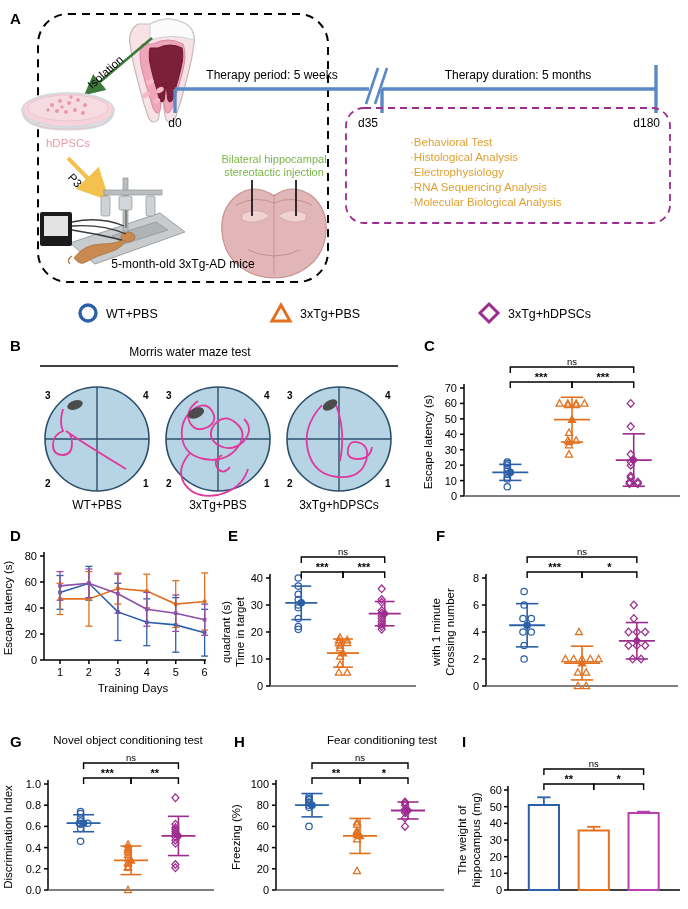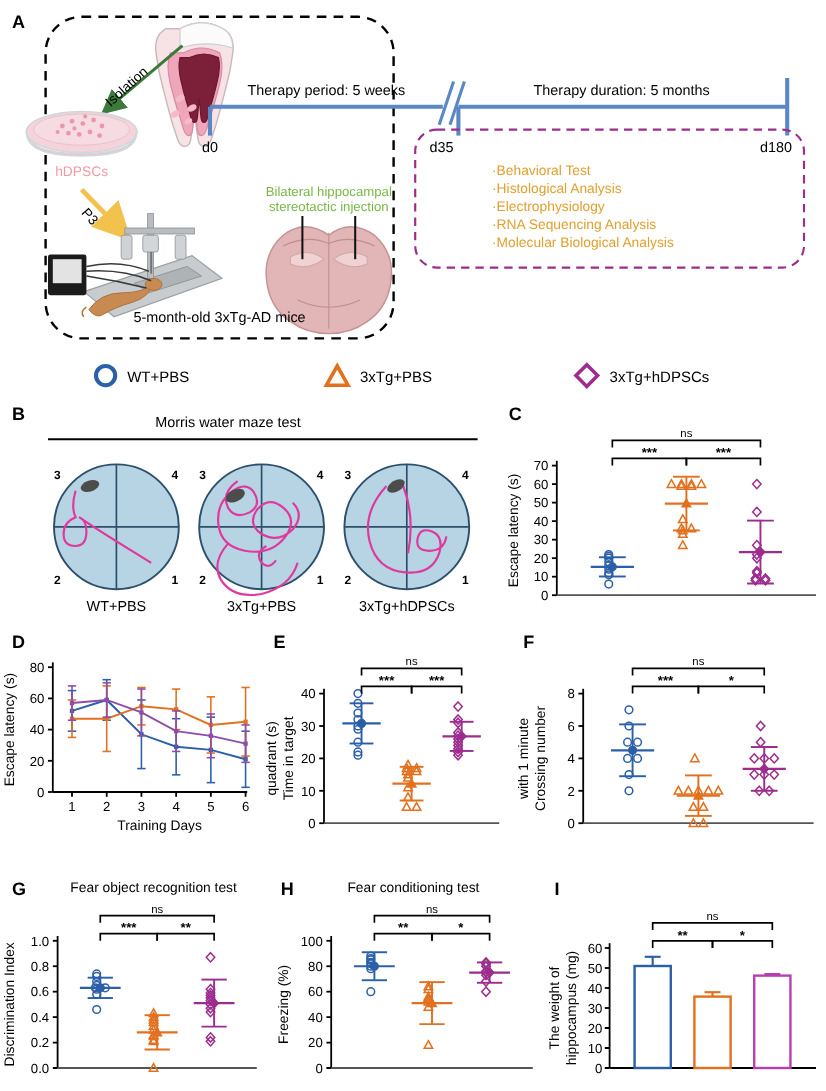--- a/index.html
+++ b/index.html
@@ -567,21 +567,21 @@
         <text x="181.42857142857144" y="31" font-family="Liberation Sans, sans-serif" text-anchor="middle" font-size="11" font-weight="bold">*</text>
       </g>
       <g>
         <path d="M99.14285714285714 23 L99.14285714285714 17 L208.85714285714286 17 L208.85714285714286 23" fill="none" stroke="#000" stroke-width="1.4"></path>
         <text x="154" y="14.5" font-family="Liberation Sans, sans-serif" text-anchor="middle" font-size="9.5" font-weight="normal">ns</text>
       </g>
     </g>
   </svg>
 
 <div class="panel-letter" style="left:10px; top:733px;">G</div>
-<div class="abs ttl" style="left:28px; top:734px; width:200px; text-align:center;">Fear object recognition test</div>
+<div class="abs ttl" style="left:28px; top:734px; width:200px; text-align:center;">Novel object conditioning test</div>
 <svg class="abs" style="left:0; top:750px;" width="222" height="158" id="chart-G">
     <g>
       <line x1="48" y1="30" x2="48" y2="140" stroke="#000" stroke-width="1.5"></line>
       <line x1="48" y1="140" x2="214" y2="140" stroke="#555" stroke-width="1.5"></line>
       <line x1="44" y1="140" x2="48" y2="140" stroke="#000" stroke-width="1.5"></line>
       <text x="41" y="144" font-family="Liberation Sans, sans-serif" text-anchor="end" font-size="11">0.0</text>
       <line x1="44" y1="118.8" x2="48" y2="118.8" stroke="#000" stroke-width="1.5"></line>
       <text x="41" y="122.8" font-family="Liberation Sans, sans-serif" text-anchor="end" font-size="11">0.2</text>
       <line x1="44" y1="97.6" x2="48" y2="97.6" stroke="#000" stroke-width="1.5"></line>
       <text x="41" y="101.6" font-family="Liberation Sans, sans-serif" text-anchor="end" font-size="11">0.4</text>
@@ -653,21 +653,21 @@
         <text x="154.71428571428572" y="27" font-family="Liberation Sans, sans-serif" text-anchor="middle" font-size="11" font-weight="bold">**</text>
       </g>
       <g>
         <path d="M83.57142857142857 19 L83.57142857142857 13 L178.42857142857142 13 L178.42857142857142 19" fill="none" stroke="#000" stroke-width="1.4"></path>
         <text x="131" y="10.5" font-family="Liberation Sans, sans-serif" text-anchor="middle" font-size="9.5" font-weight="normal">ns</text>
       </g>
     </g>
   </svg>
 
 <div class="panel-letter" style="left:234px; top:733px;">H</div>
-<div class="abs ttl" style="left:252px; top:734px; width:185px; text-align:center;">Fear conditioning test</div>
+<div class="abs ttl" style="left:252px; top:734px; width:185px; text-align:right;">Fear conditioning test</div>
 <svg class="abs" style="left:228px; top:750px;" width="225" height="158" id="chart-H">
     <g>
       <line x1="48" y1="30" x2="48" y2="140" stroke="#000" stroke-width="1.5"></line>
       <line x1="48" y1="140" x2="216" y2="140" stroke="#555" stroke-width="1.5"></line>
       <line x1="44" y1="140" x2="48" y2="140" stroke="#000" stroke-width="1.5"></line>
       <text x="41" y="144" font-family="Liberation Sans, sans-serif" text-anchor="end" font-size="11">0</text>
       <line x1="44" y1="118.8" x2="48" y2="118.8" stroke="#000" stroke-width="1.5"></line>
       <text x="41" y="122.8" font-family="Liberation Sans, sans-serif" text-anchor="end" font-size="11">20</text>
       <line x1="44" y1="97.6" x2="48" y2="97.6" stroke="#000" stroke-width="1.5"></line>
       <text x="41" y="101.6" font-family="Liberation Sans, sans-serif" text-anchor="end" font-size="11">40</text>

